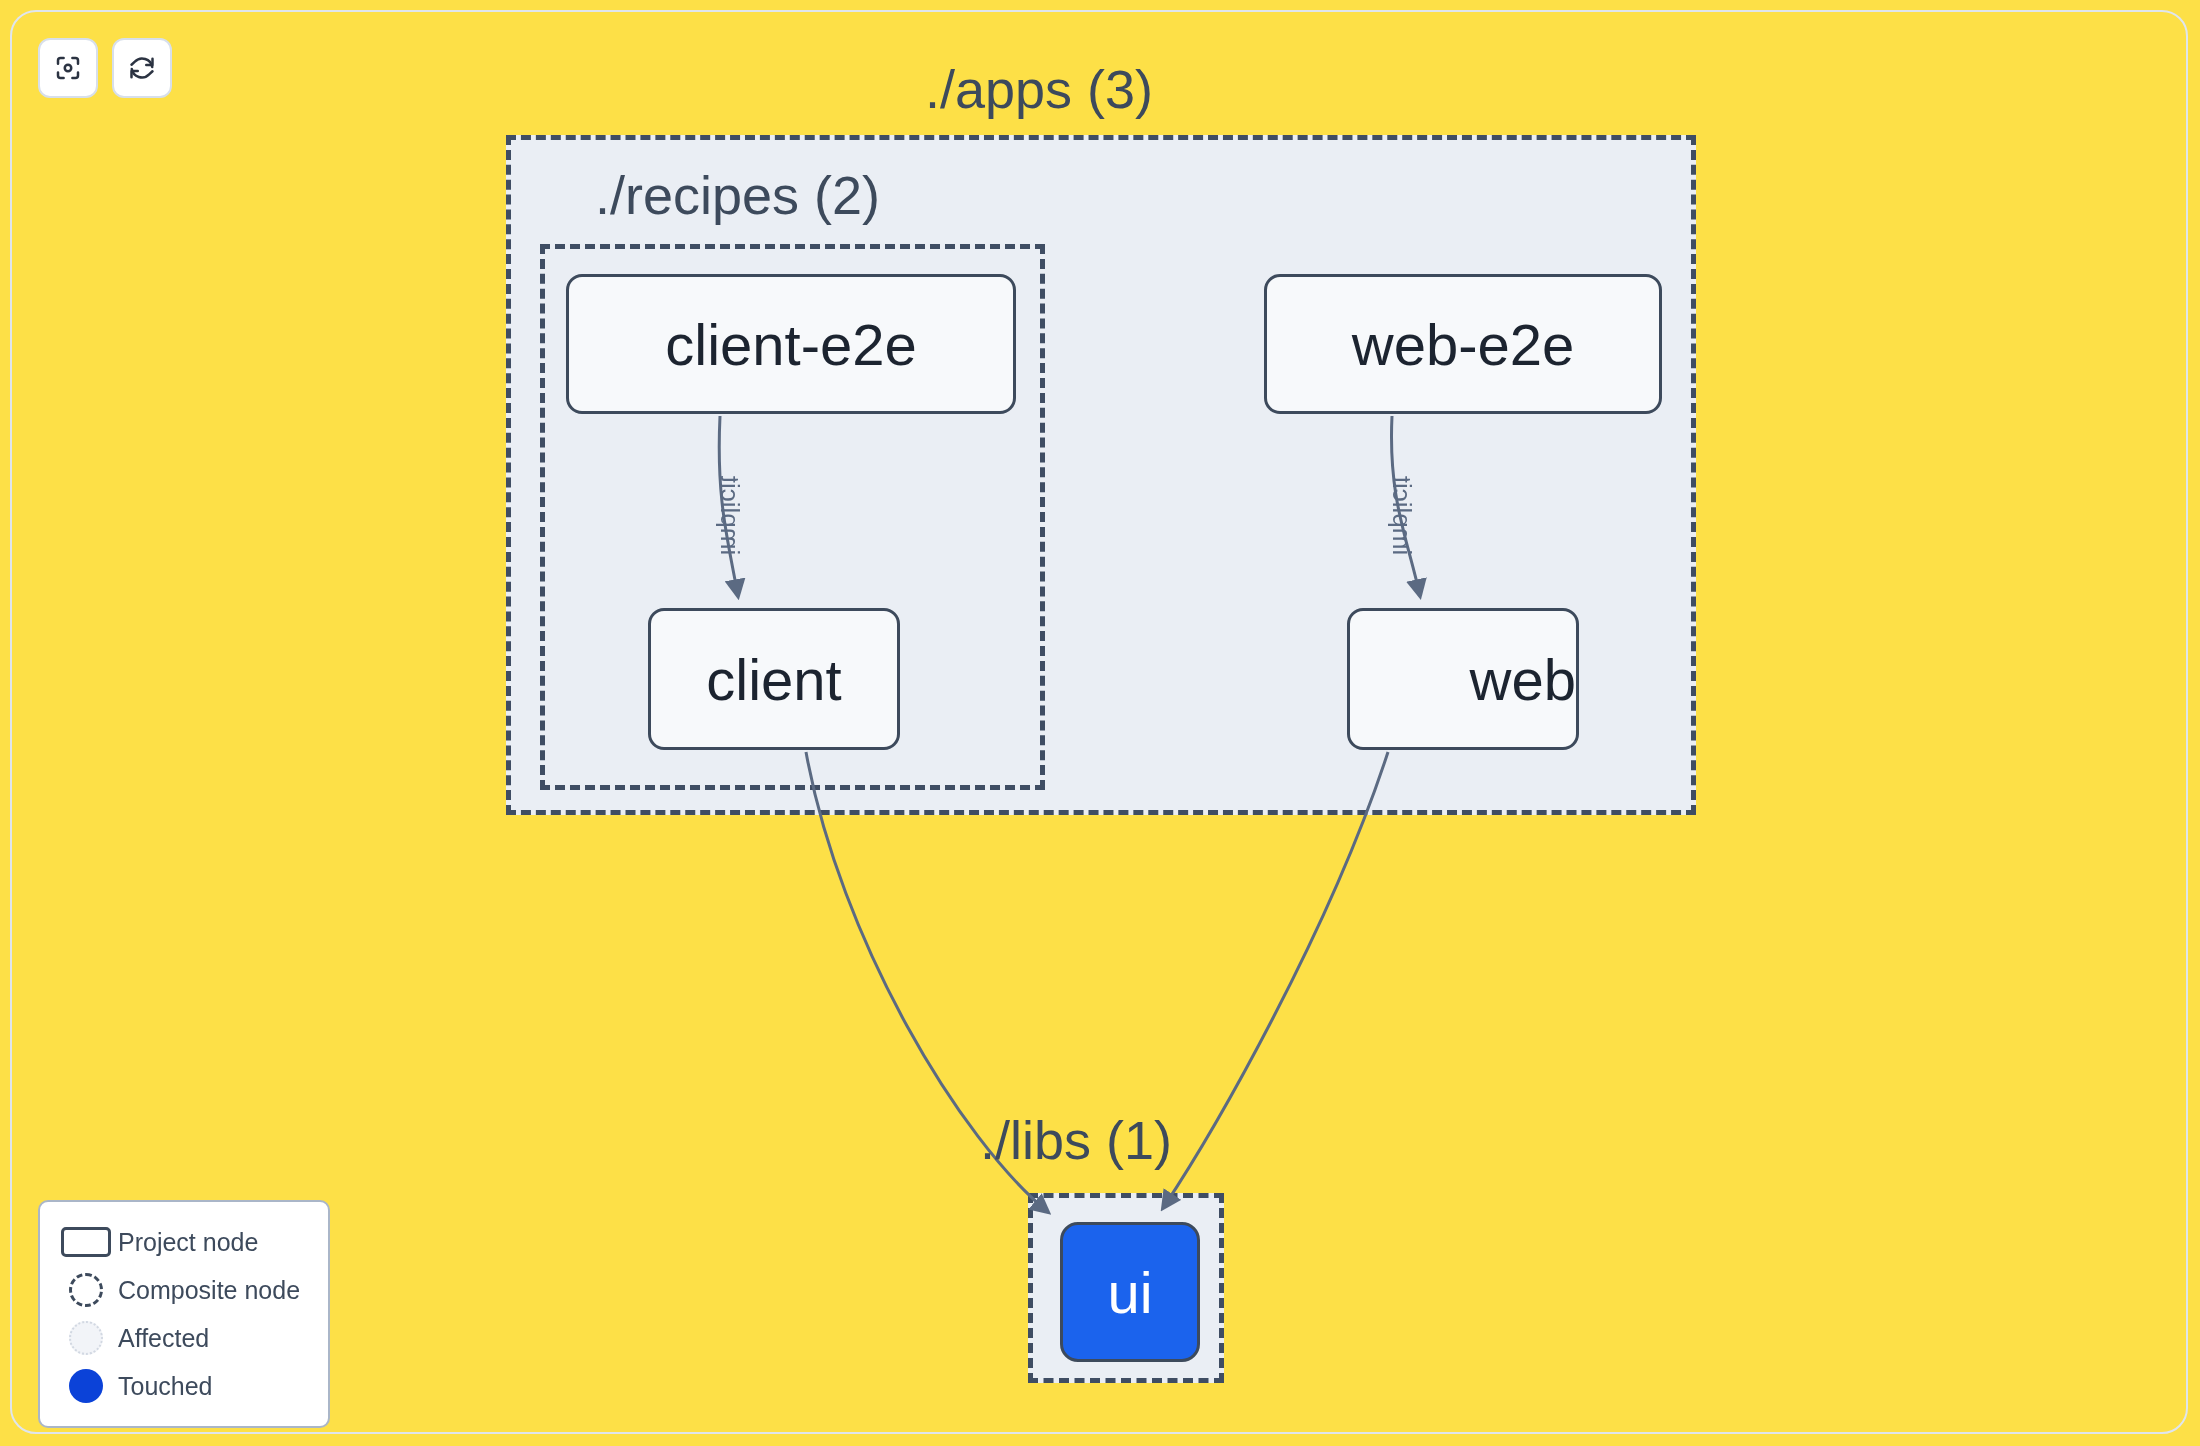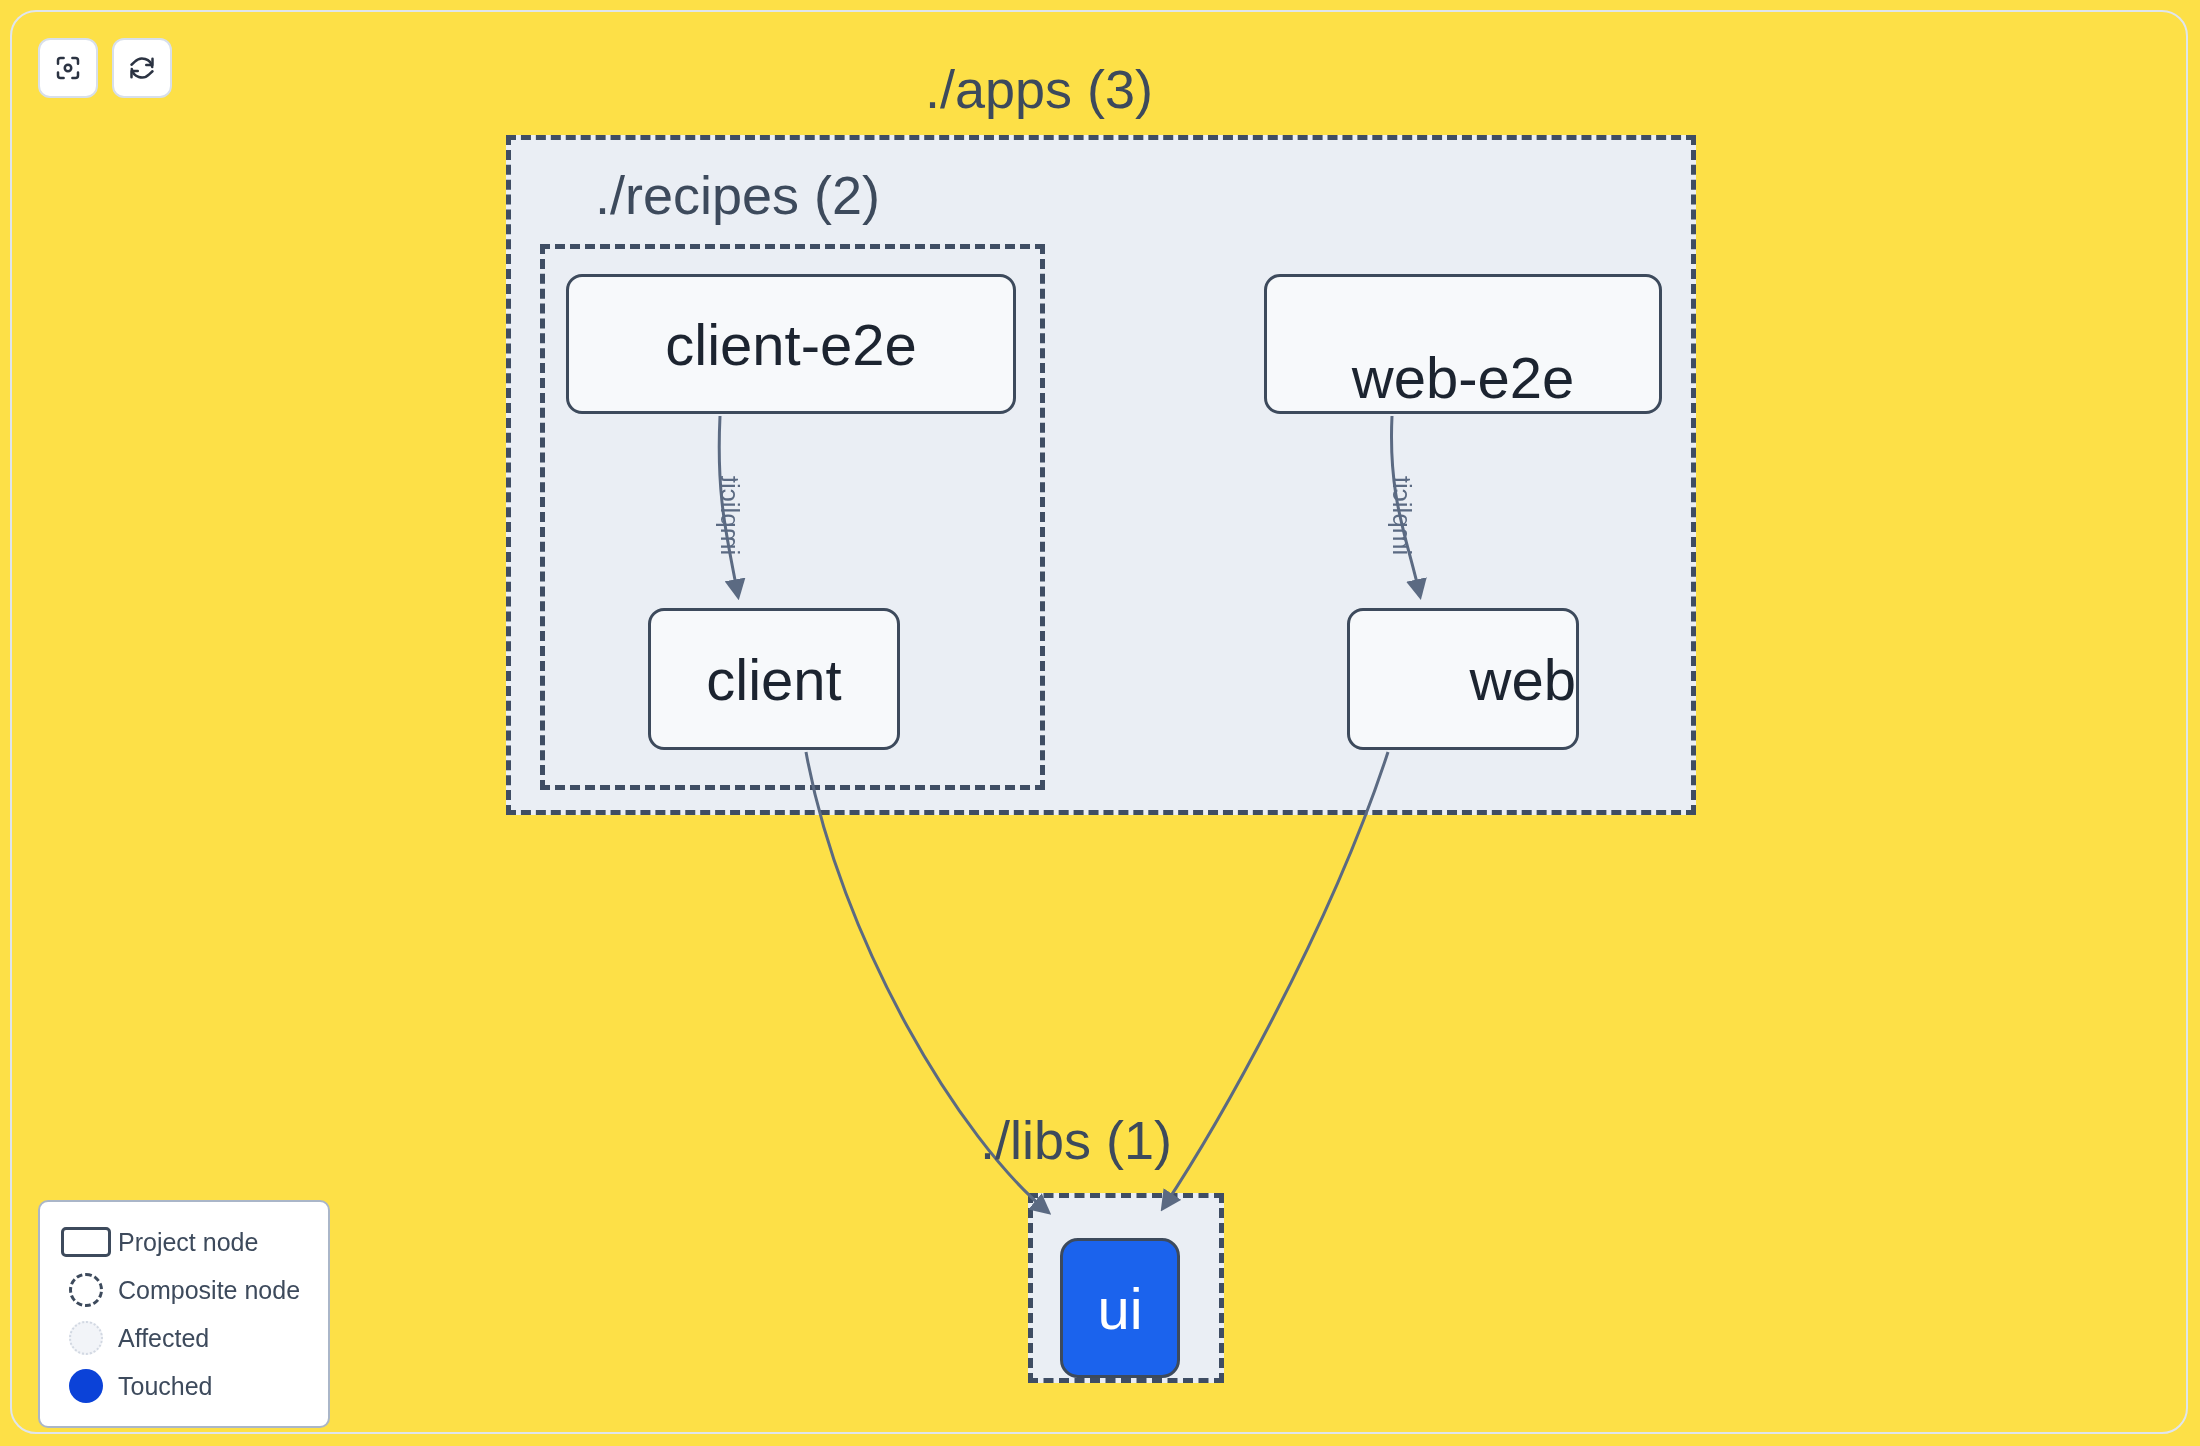--- a/index.html
+++ b/index.html
@@ -231,29 +231,29 @@
     <div class="group-label" style="left:980px; top:1113px;">./libs (1)</div>
 
     <div class="node" style="left:566px; top:274px; width:450px; height:140px;">
       <span>client-e2e</span>
     </div>
 
     <div class="node" style="left:648px; top:608px; width:252px; height:142px;">
       <span>client</span>
     </div>
 
-    <div class="node" style="left:1264px; top:274px; width:398px; height:140px;align-items:flex-end;">
+    <div class="node" style="left:1264px; top:274px; width:398px; height:140px;">
       <span>web-e2e</span>
     </div>
 
     <div class="node" style="left:1347px; top:608px; width:232px; height:142px;justify-content:flex-end;">
       <span>web</span>
     </div>
 
-    <div class="node touched" style="left:1060px; top:1222px; width:120px; height:140px;margin-top:16px;">
+    <div class="node touched" style="left:1060px; top:1222px; width:140px; height:140px;">
       <span>ui</span>
     </div>
 
     <svg class="edges" viewBox="0 0 2200 1446" preserveAspectRatio="none">
       <defs>
         <marker id="arrow" viewBox="0 0 10 10" refX="8" refY="5" markerWidth="7" markerHeight="7" orient="auto-start-reverse">
           <path d="M 0 0 L 10 5 L 0 10 z" fill="#5b6a82"></path>
         </marker>
       </defs>
 

